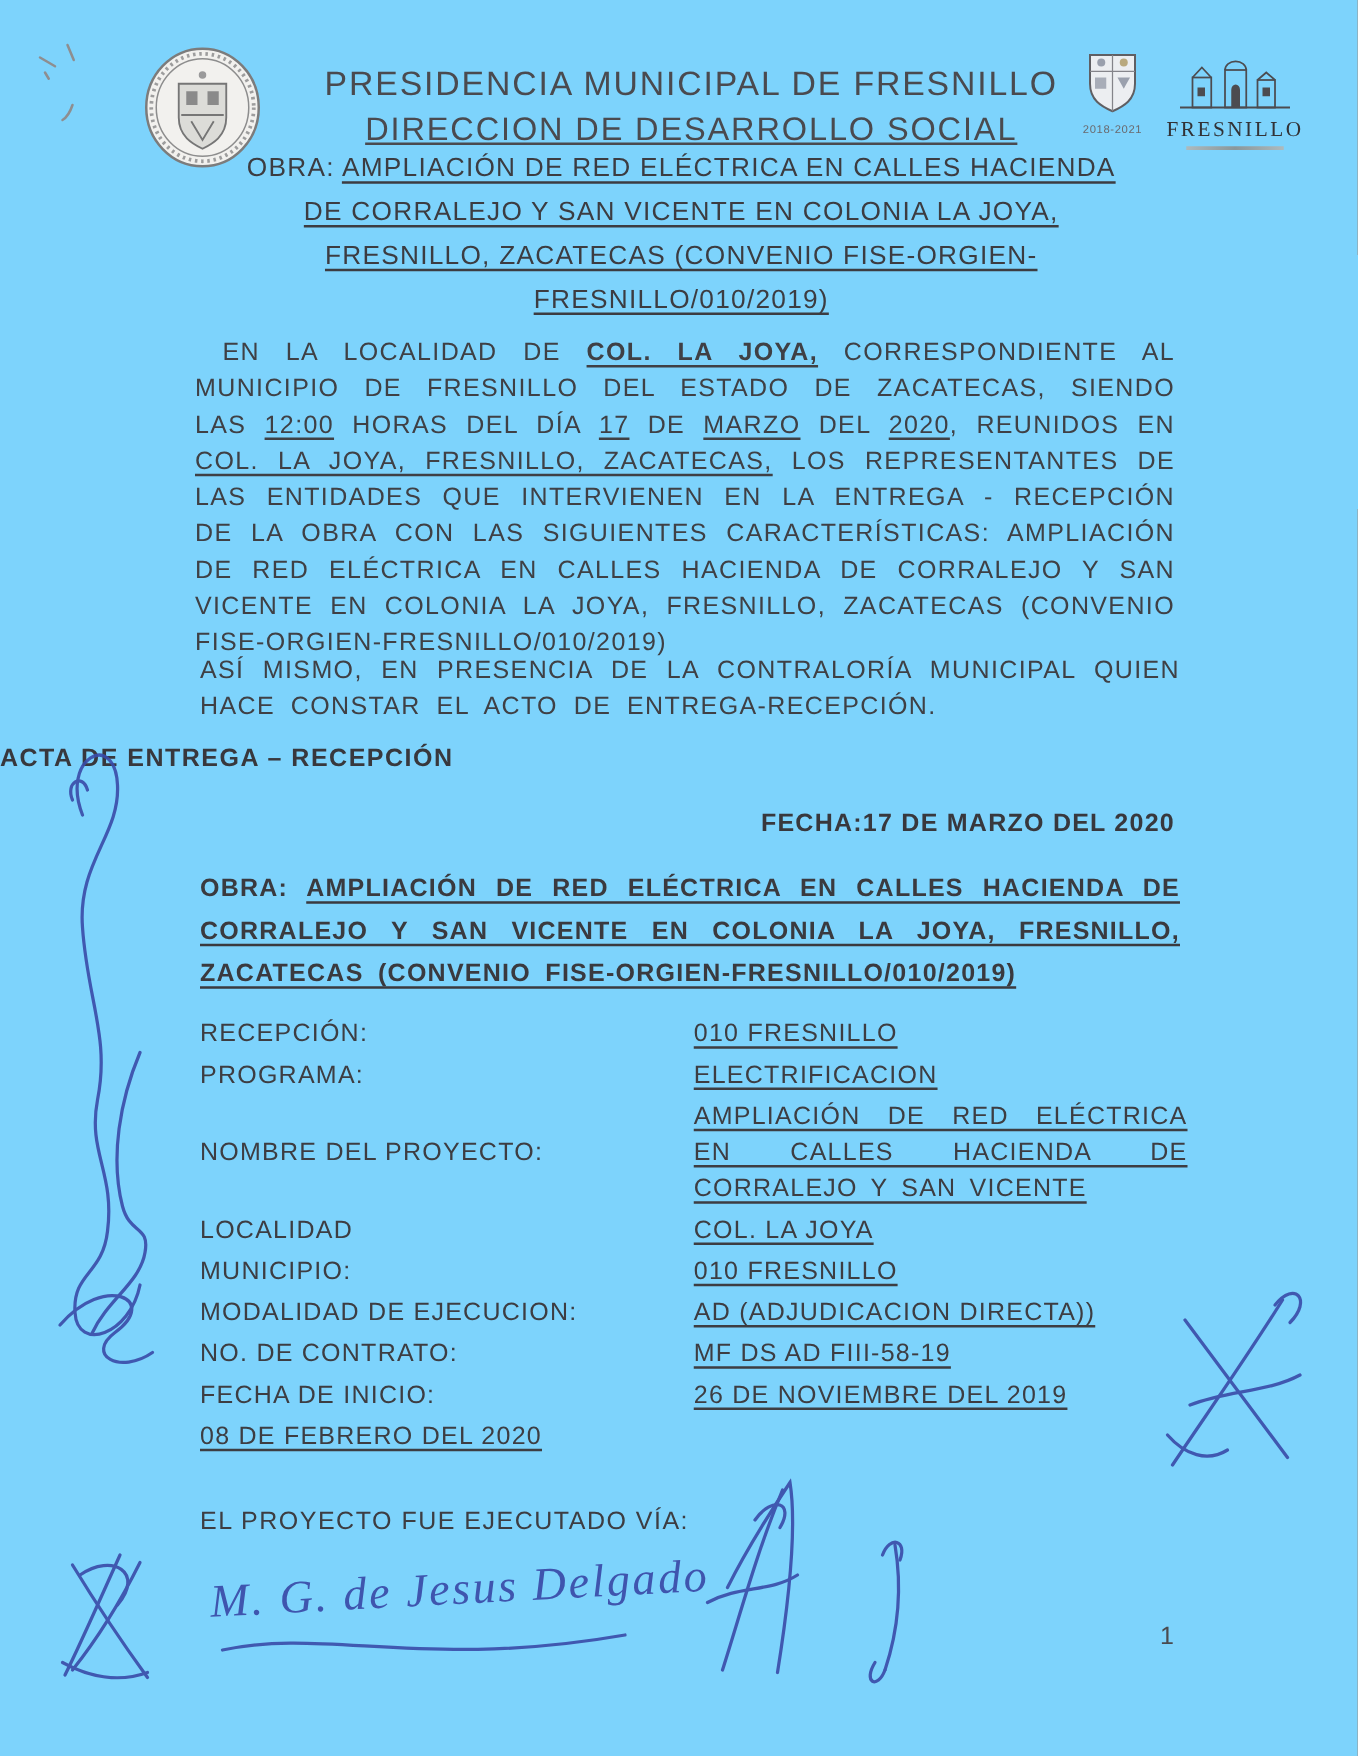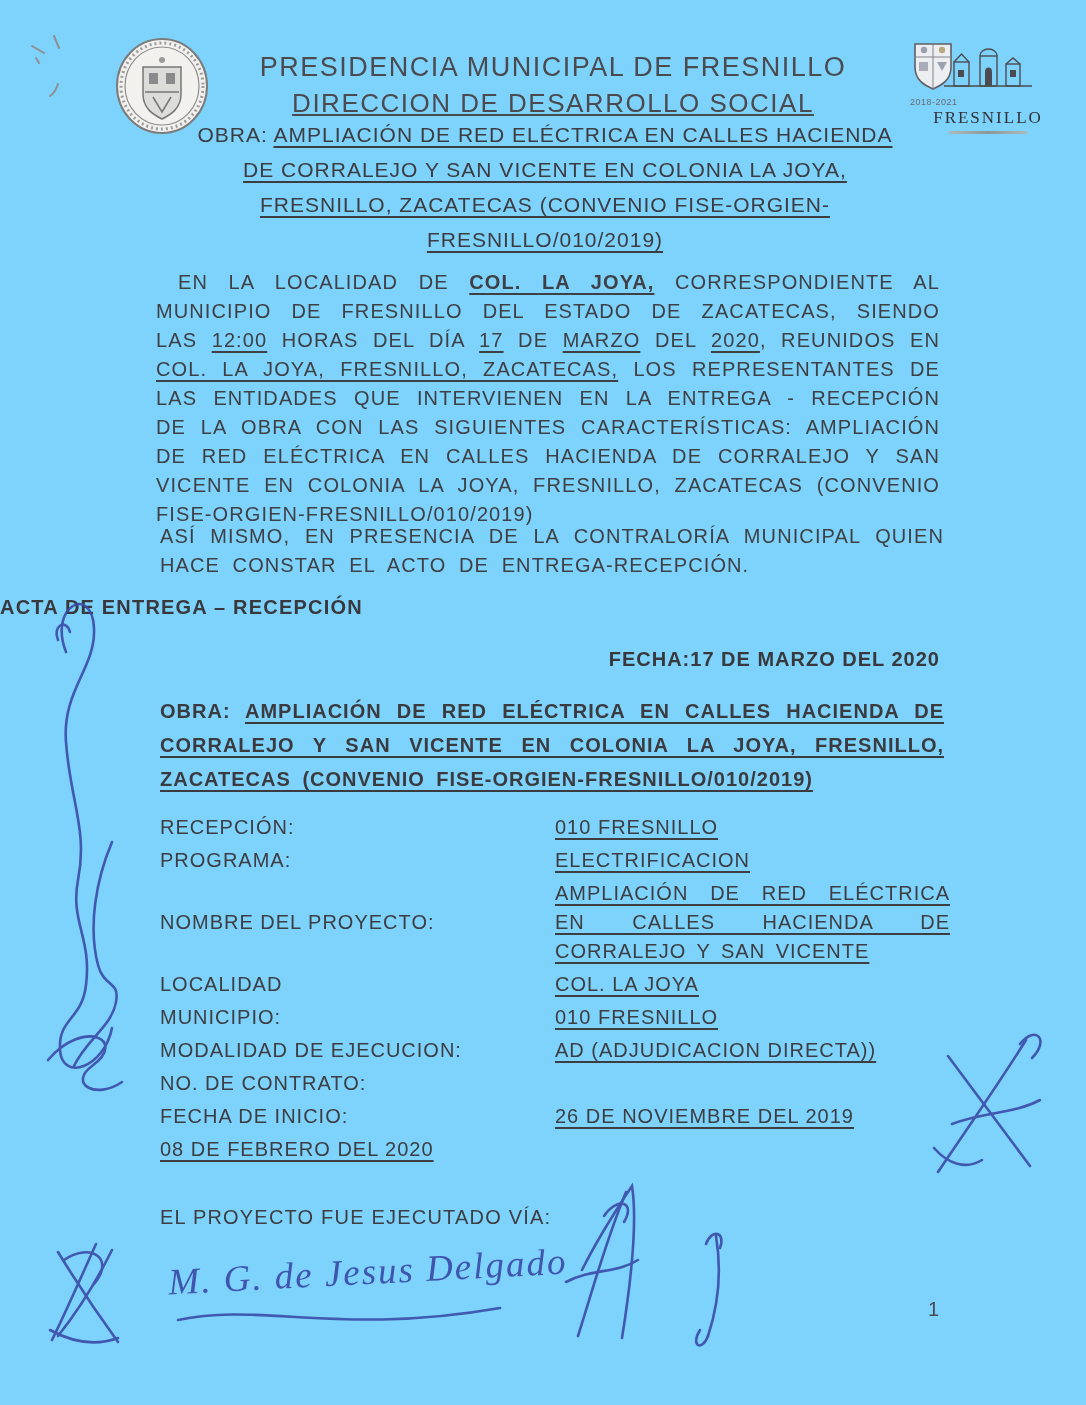--- a/index.html
+++ b/index.html
@@ -15,24 +15,24 @@
 
   
   .seal { left:114px; top:36px; width:96px; height:100px; }
   .header-text { left:163px; top:52px; width:780px; text-align:center; color:#4a4a4f; }
   .title1 { font-size:27px; letter-spacing:1.5px; }
   .title2 { font-size:26px; letter-spacing:1.5px; margin-top:5px;text-decoration:underline; }
   .obra-head {
     left:188px; top:117px; width:714px; text-align:center;
     font-size:21px; line-height:35px; letter-spacing:1px; color:#3c3c41;
   }
-  .shield-box { left:910px; top:40px; width:56px; }
+  .shield-box { left:862px; top:40px; width:56px; text-align:center; }
   .shield-caption { font-size:9px; color:#6a6a6e; letter-spacing:.5px; margin-top:1px; }
   .brand-box { left:933px; top:46px; width:110px; text-align:center; }
-  .brand-name { font-family:"Liberation Serif", serif; font-size:17px; letter-spacing:2px; color:#323236; margin-top:16px; }
+  .brand-name { font-family:"Liberation Serif", serif; font-size:17px; letter-spacing:2px; color:#323236; margin-top:1px; }
   .brand-tagline { height:3px; width:78px; margin:3px auto 0; background:linear-gradient(90deg,#b9b4ae,#8d8883,#b9b4ae); opacity:.8; }
 
   
   .p { text-align:justify; font-size:20px; line-height:29px; letter-spacing:1.1px; word-spacing:6px; color:#3f4045; }
   .p1 { left:156px; top:268px; width:784px; text-indent:22px; }
   .p2 { left:160px; top:522px; width:784px; }
   .acta-title { left:0; top:596px; width:1086px; text-align:left; font-weight:700; font-size:20px; letter-spacing:1.2px; color:#38383d; }
   .fecha { right:146px; top:648px; font-weight:700; font-size:20px; letter-spacing:1px; color:#38383d; }
   .obra2 { left:160px; top:694px; width:784px; font-weight:700; font-size:20px; line-height:34px; letter-spacing:1px; text-align:justify; word-spacing:5px; color:#3a3a3f; }
 
@@ -149,20 +149,21 @@
     <div class="frow">
       <div class="flabel">MUNICIPIO:</div>
       <div class="fvalue u">010 FRESNILLO</div>
     </div>
     <div class="frow">
       <div class="flabel">MODALIDAD DE EJECUCION:</div>
       <div class="fvalue u">AD (ADJUDICACION DIRECTA))</div>
     </div>
     <div class="frow">
       <div class="flabel">NO. DE CONTRATO:</div>
+      <div class="fvalue u">MF DS AD FIII-58-19</div>
     </div>
     <div class="frow">
       <div class="flabel">FECHA DE INICIO:</div>
       <div class="fvalue u">26 DE NOVIEMBRE DEL 2019</div>
     </div>
     <div class="frow">
       <div class="fvalue u">08 DE FEBRERO DEL 2020</div>
     </div>
   </div>
 

